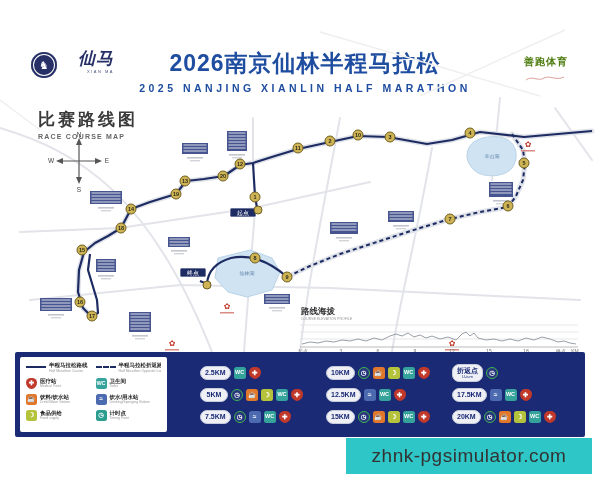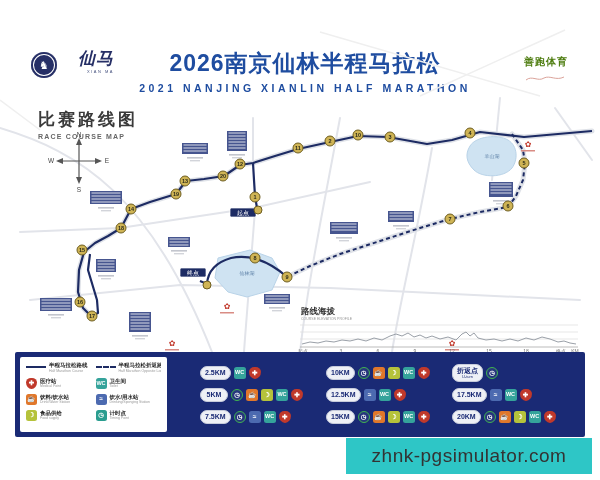--- a/index.html
+++ b/index.html
@@ -64,21 +64,21 @@
 
   <div class="hdr-badge">
       <span>♞</span>
     </div>
   <div class="hdr-logo2">
     <div class="zh">仙马</div>
     <div class="en">XIAN MA</div>
   </div>
   <div class="hdr-title">
     <div class="zh">2026南京仙林半程马拉松</div>
-    <div class="en">2021 NANJING XIANLIN HALF MARATHON</div>
+    <div class="en">2025 NANJING XIANLIN HALF MARATHON</div>
   </div>
   <div class="hdr-stamp">
     <div class="zh">善跑体育</div>
     <svg width="44" height="9">
       <path d="M2,6 C8,1 14,8 20,4 C26,1 32,7 40,3" stroke="#dba39a" stroke-width="1" fill="none"></path>
     </svg>
   </div>
 
   <svg class="map" width="600" height="480" viewBox="0 0 600 480">
 

